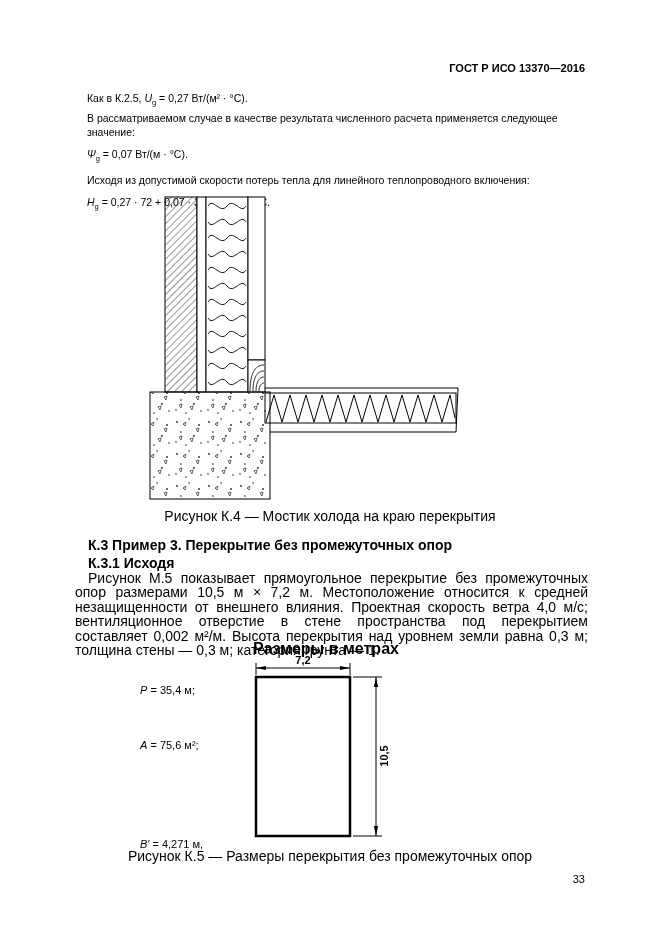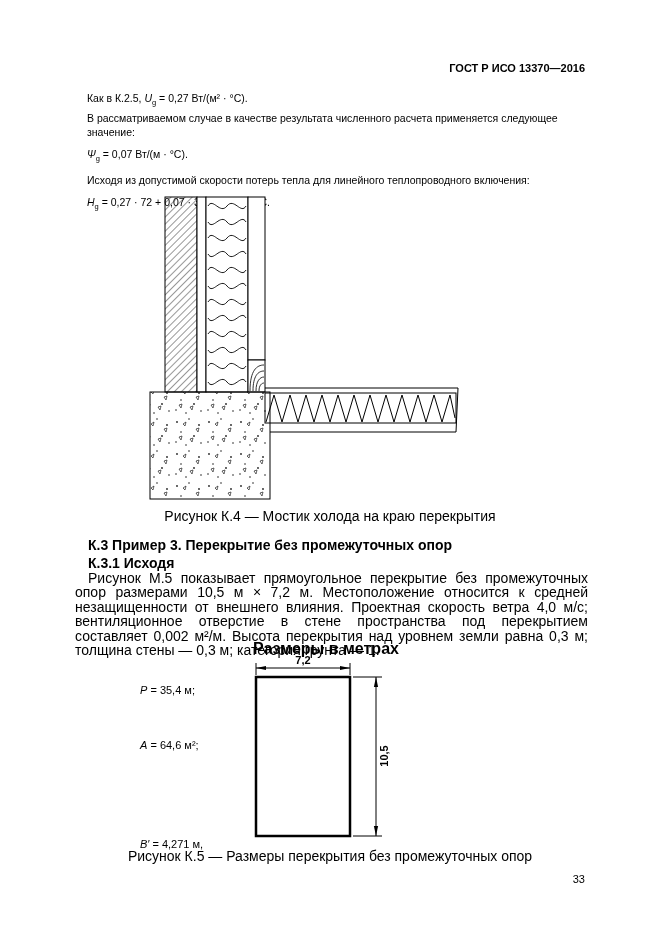--- a/index.html
+++ b/index.html
@@ -125,20 +125,20 @@
       <line x1="223" y1="22" x2="252" y2="22"></line>
       <line x1="223" y1="181" x2="252" y2="181"></line>
       <line x1="246" y1="22" x2="246" y2="181"></line>
     </g>
     <polygon points="246,22 243.9,32 248.1,32" fill="#000"></polygon>
     <polygon points="246,181 243.9,171 248.1,171" fill="#000"></polygon>
     <text transform="rotate(-90 258 101)" x="258" y="101" text-anchor="middle" font-size="11" font-weight="bold">10,5</text>
   </svg>
 
   <div class="fig-label" style="top:684px;"><span class="var">P</span><span> = 35,4 м;</span></div>
-  <div class="fig-label" style="top:739px;"><span class="var">A</span><span> = 64,6 м²;</span></div>
+  <div class="fig-label" style="top:739px;"><span class="var">A</span><span> = 75,6 м²;</span></div>
   <div class="fig-label" style="top:790px;margin-top:48px;"><span class="var">B′</span><span> = 4,271 м,</span></div>
 
   <div class="caption" style="top:848px;">Рисунок К.5 — Размеры перекрытия без промежуточных опор</div>
 
   <div class="pagenum">33</div>
 
 </div>
 
 </body></html>

